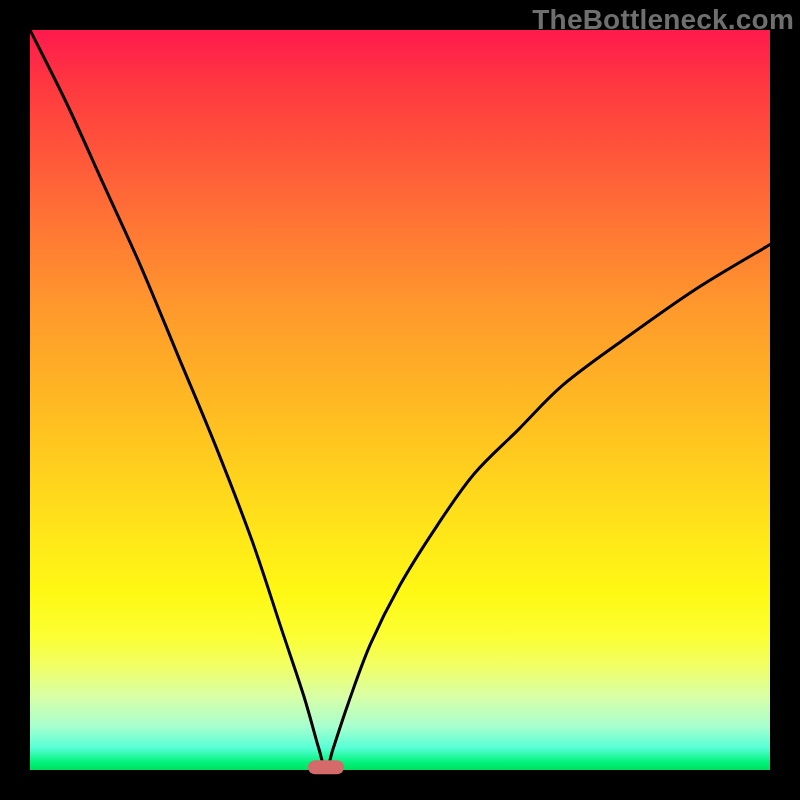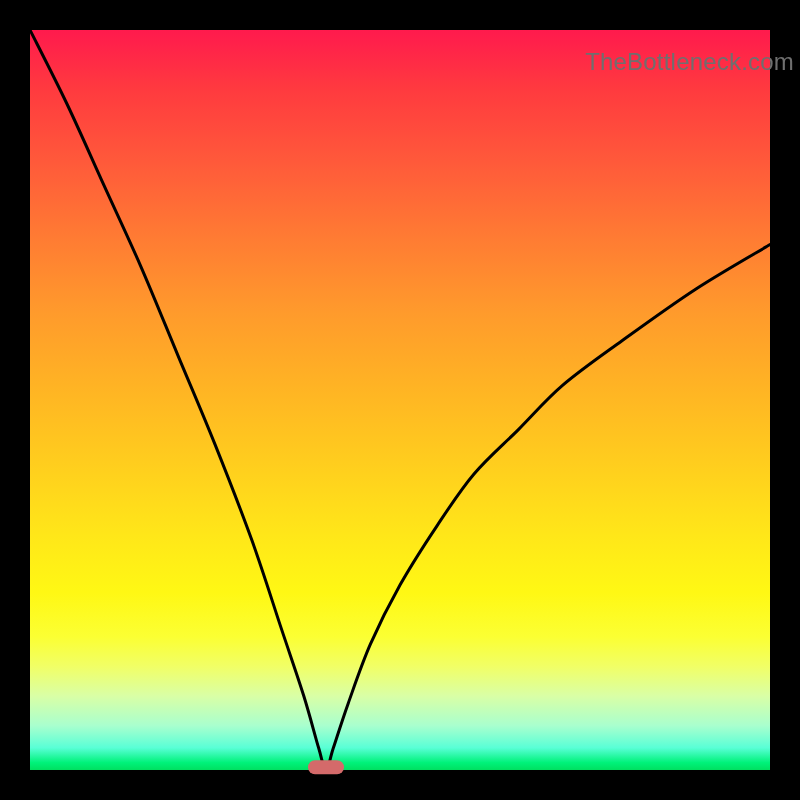--- a/index.html
+++ b/index.html
@@ -57,25 +57,24 @@
     background: #d46a6a;
     border-radius: 7px;
     bottom: 0px;
     transform: translate(-50%, 30%);
   }
   .watermark {
     position: absolute;
     top: 4px;
     right: 6px;
     color: #6f6f6f;
-    font-size: 24px;
-    font-weight: 400;
+    font-size: 28px;
+    font-weight: 700;
     letter-spacing: 0.2px;
     user-select: none;
-    margin-top: 44px;
   }
 </style>
 </head>
 <body>
 
 <div class="outer">
   <div class="plot">
     <div class="curve-holder">
       <svg id="curve-svg" width="740" height="740" viewBox="0 0 740 740">
           <path d="M 0.00 0.00 C 6.17 12.33, 24.67 48.10, 37.00 74.00 C 49.33 99.90, 61.67 128.27, 74.00 155.40 C 86.33 182.53, 98.67 208.43, 111.00 236.80 C 123.33 265.17, 135.67 296.00, 148.00 325.60 C 160.33 355.20, 172.67 383.57, 185.00 414.40 C 197.33 445.23, 210.90 479.77, 222.00 510.60 C 233.10 541.43, 242.97 573.50, 251.60 599.40 C 260.23 625.30, 267.63 646.27, 273.80 666.00 C 279.97 685.73, 284.90 705.47, 288.60 717.80 C 292.30 730.13, 293.53 740.00, 296.00 740.00 C 298.47 740.00, 299.70 728.90, 303.40 717.80 C 307.10 706.70, 312.03 690.67, 318.20 673.40 C 324.37 656.13, 331.77 633.93, 340.40 614.20 C 349.03 594.47, 358.90 574.73, 370.00 555.00 C 381.10 535.27, 394.67 514.30, 407.00 495.80 C 419.33 477.30, 430.43 460.03, 444.00 444.00 C 457.57 427.97, 473.60 414.40, 488.40 399.60 C 503.20 384.80, 515.53 370.00, 532.80 355.20 C 550.07 340.40, 569.80 326.83, 592.00 310.80 C 614.20 294.77, 641.33 275.03, 666.00 259.00 C 690.67 242.97, 727.67 222.00, 740.00 214.60" fill="none" stroke="#000000" stroke-width="3" stroke-linecap="round" stroke-linejoin="round"></path>

